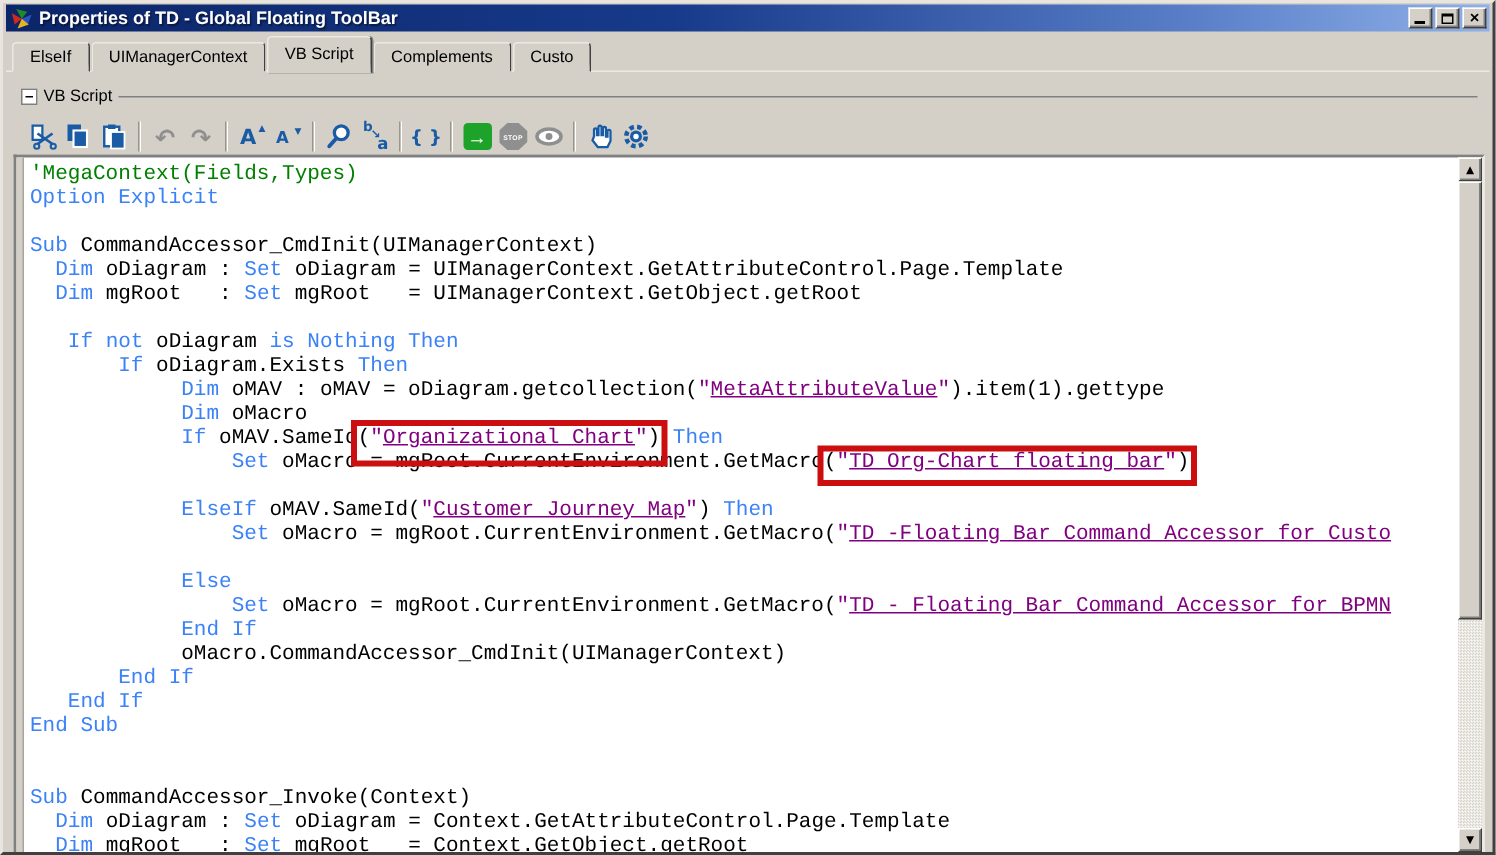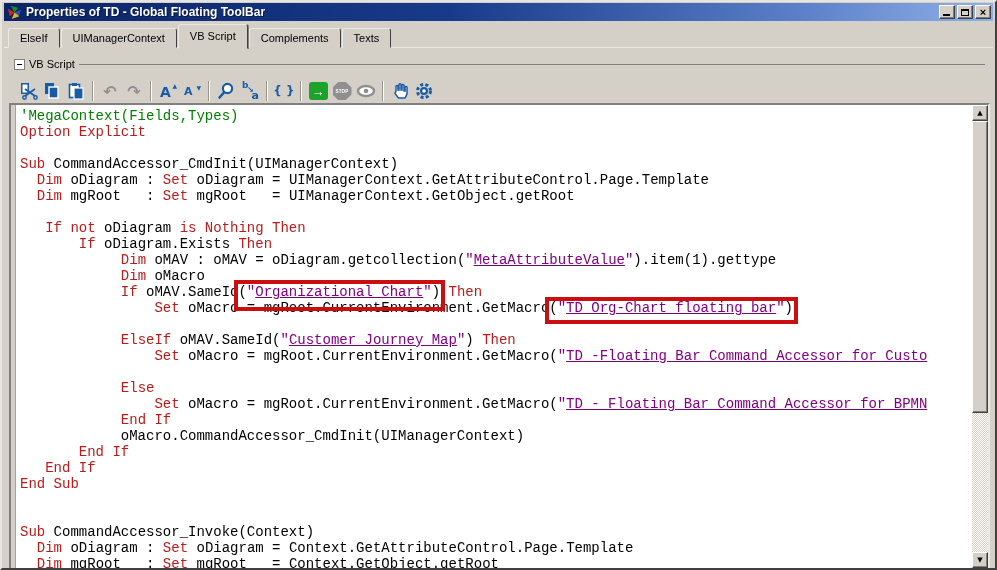--- a/index.html
+++ b/index.html
@@ -74,21 +74,21 @@
     position:absolute; left:5px; top:55px; width:981px; bottom:0;
     background:#fff; border:2px solid; border-color:#808080 #ece9e2 #ece9e2 #808080;
     font-family:"Liberation Mono","DejaVu Sans Mono",monospace; font-size:14px; line-height:16px;
   }
   .gutter { position:absolute; left:0; top:0; bottom:0; width:5px; background:#d4d0c8; border-right:1px solid #a8a49a; }
   .code {
     position:absolute; left:6px; top:0; right:16px; bottom:0; overflow:hidden;
     padding:3px 0 0 3px; white-space:pre; color:#000; cursor:text;
   }
   .cl { height:16px; white-space:pre; }
-  .kw  { color:#b91c1c; }
+  .kw  { color:#3b82f6; }
   .cmt { color:#008000; }
   .id  { color:#000000; }
   .str { color:#800080; }
   .str u { }
   .hl { position:absolute; border:4px solid #cb0e10; background:transparent; pointer-events:none; z-index:5; }
   .hl1 { left:calc(5px + 26ch); top:175px; width:calc(24ch + 9px); height:31px; }
   .hl2 { left:calc(5px + 63ch); top:192px; width:calc(29ch + 9px); height:27px; }
   
   .vscroll { position:absolute; right:0; top:0; bottom:0; width:16px;
     background-image:conic-gradient(#fff 90deg,#d6d2c9 90deg 180deg,#fff 180deg 270deg,#d6d2c9 270deg);
@@ -126,21 +126,21 @@
           <span class="g-close">×</span>
         </span>
     </span>
   </div>
 
   <div class="tabbar">
     <div class="tab">ElseIf</div>
     <div class="tab">UIManagerContext</div>
     <div class="tab active">VB Script</div>
     <div class="tab">Complements</div>
-    <div class="tab">Texts</div>
+    <div class="tab">Custo</div>
   </div>
 
   <div class="panel">
 
     <div class="grouphdr">
       <span class="collapse">
           <span class="minus"></span>
         </span>
       <span class="glabel">VB Script</span>
       <span class="grule"></span>

